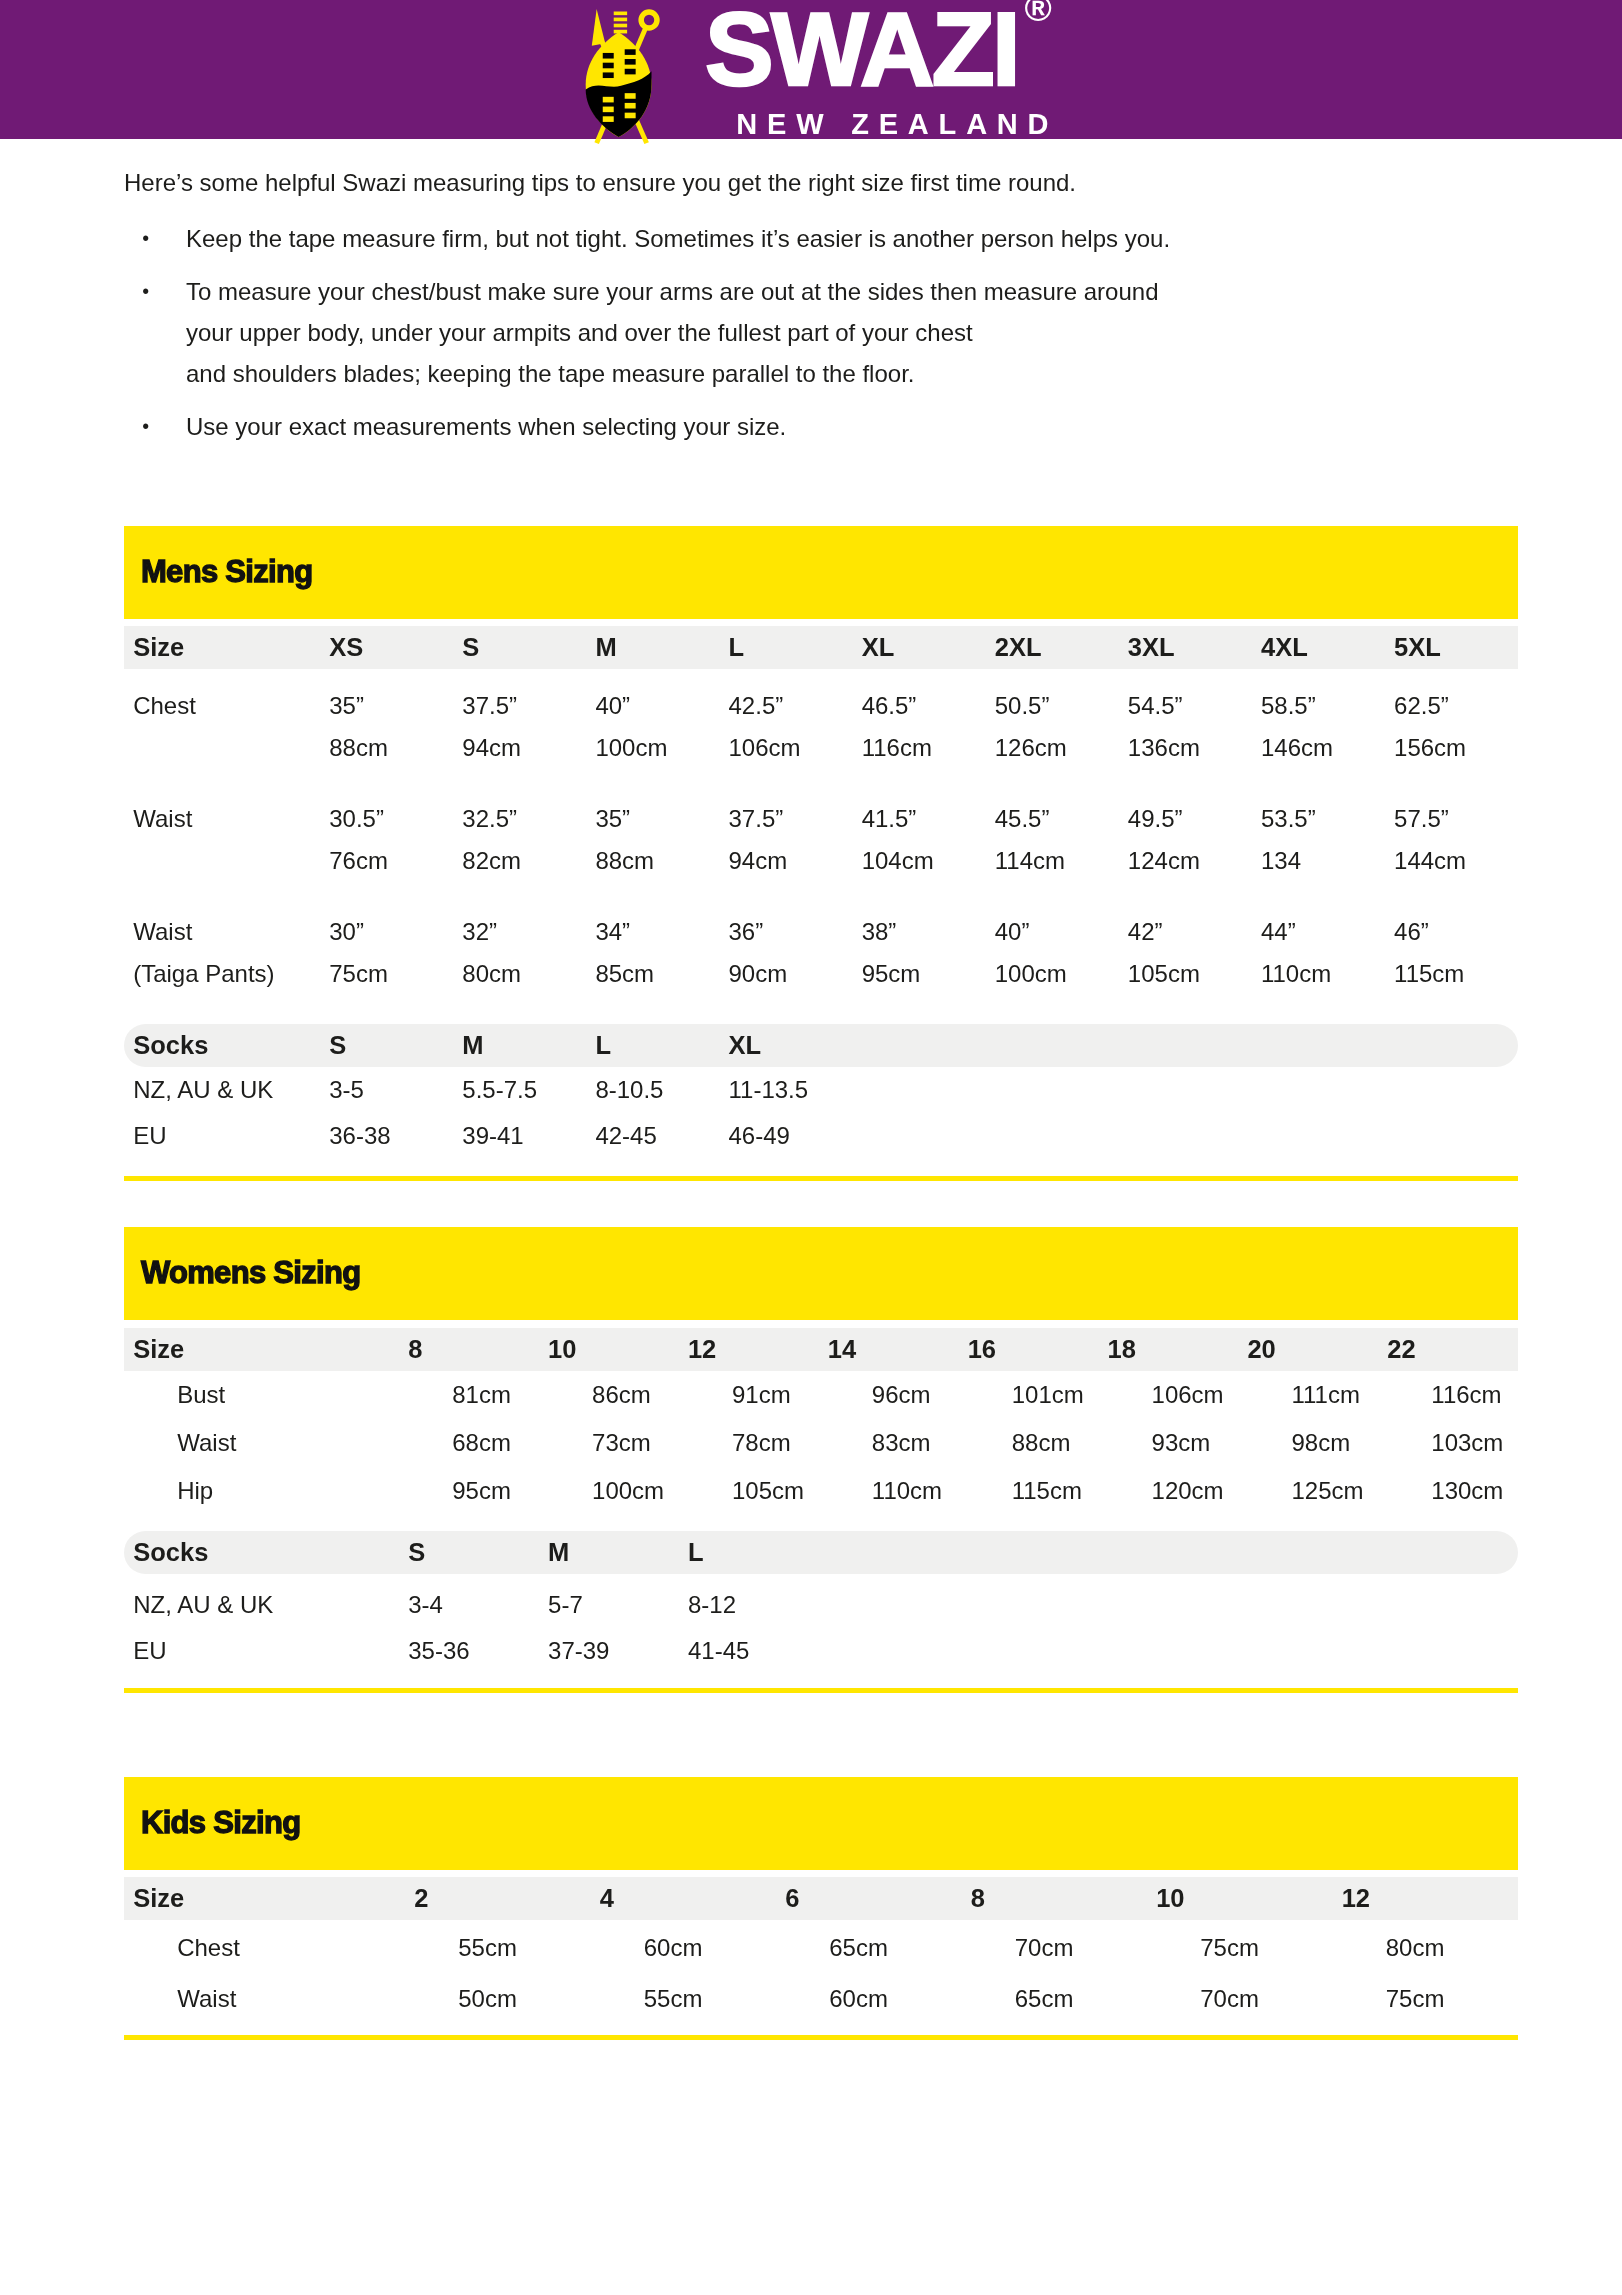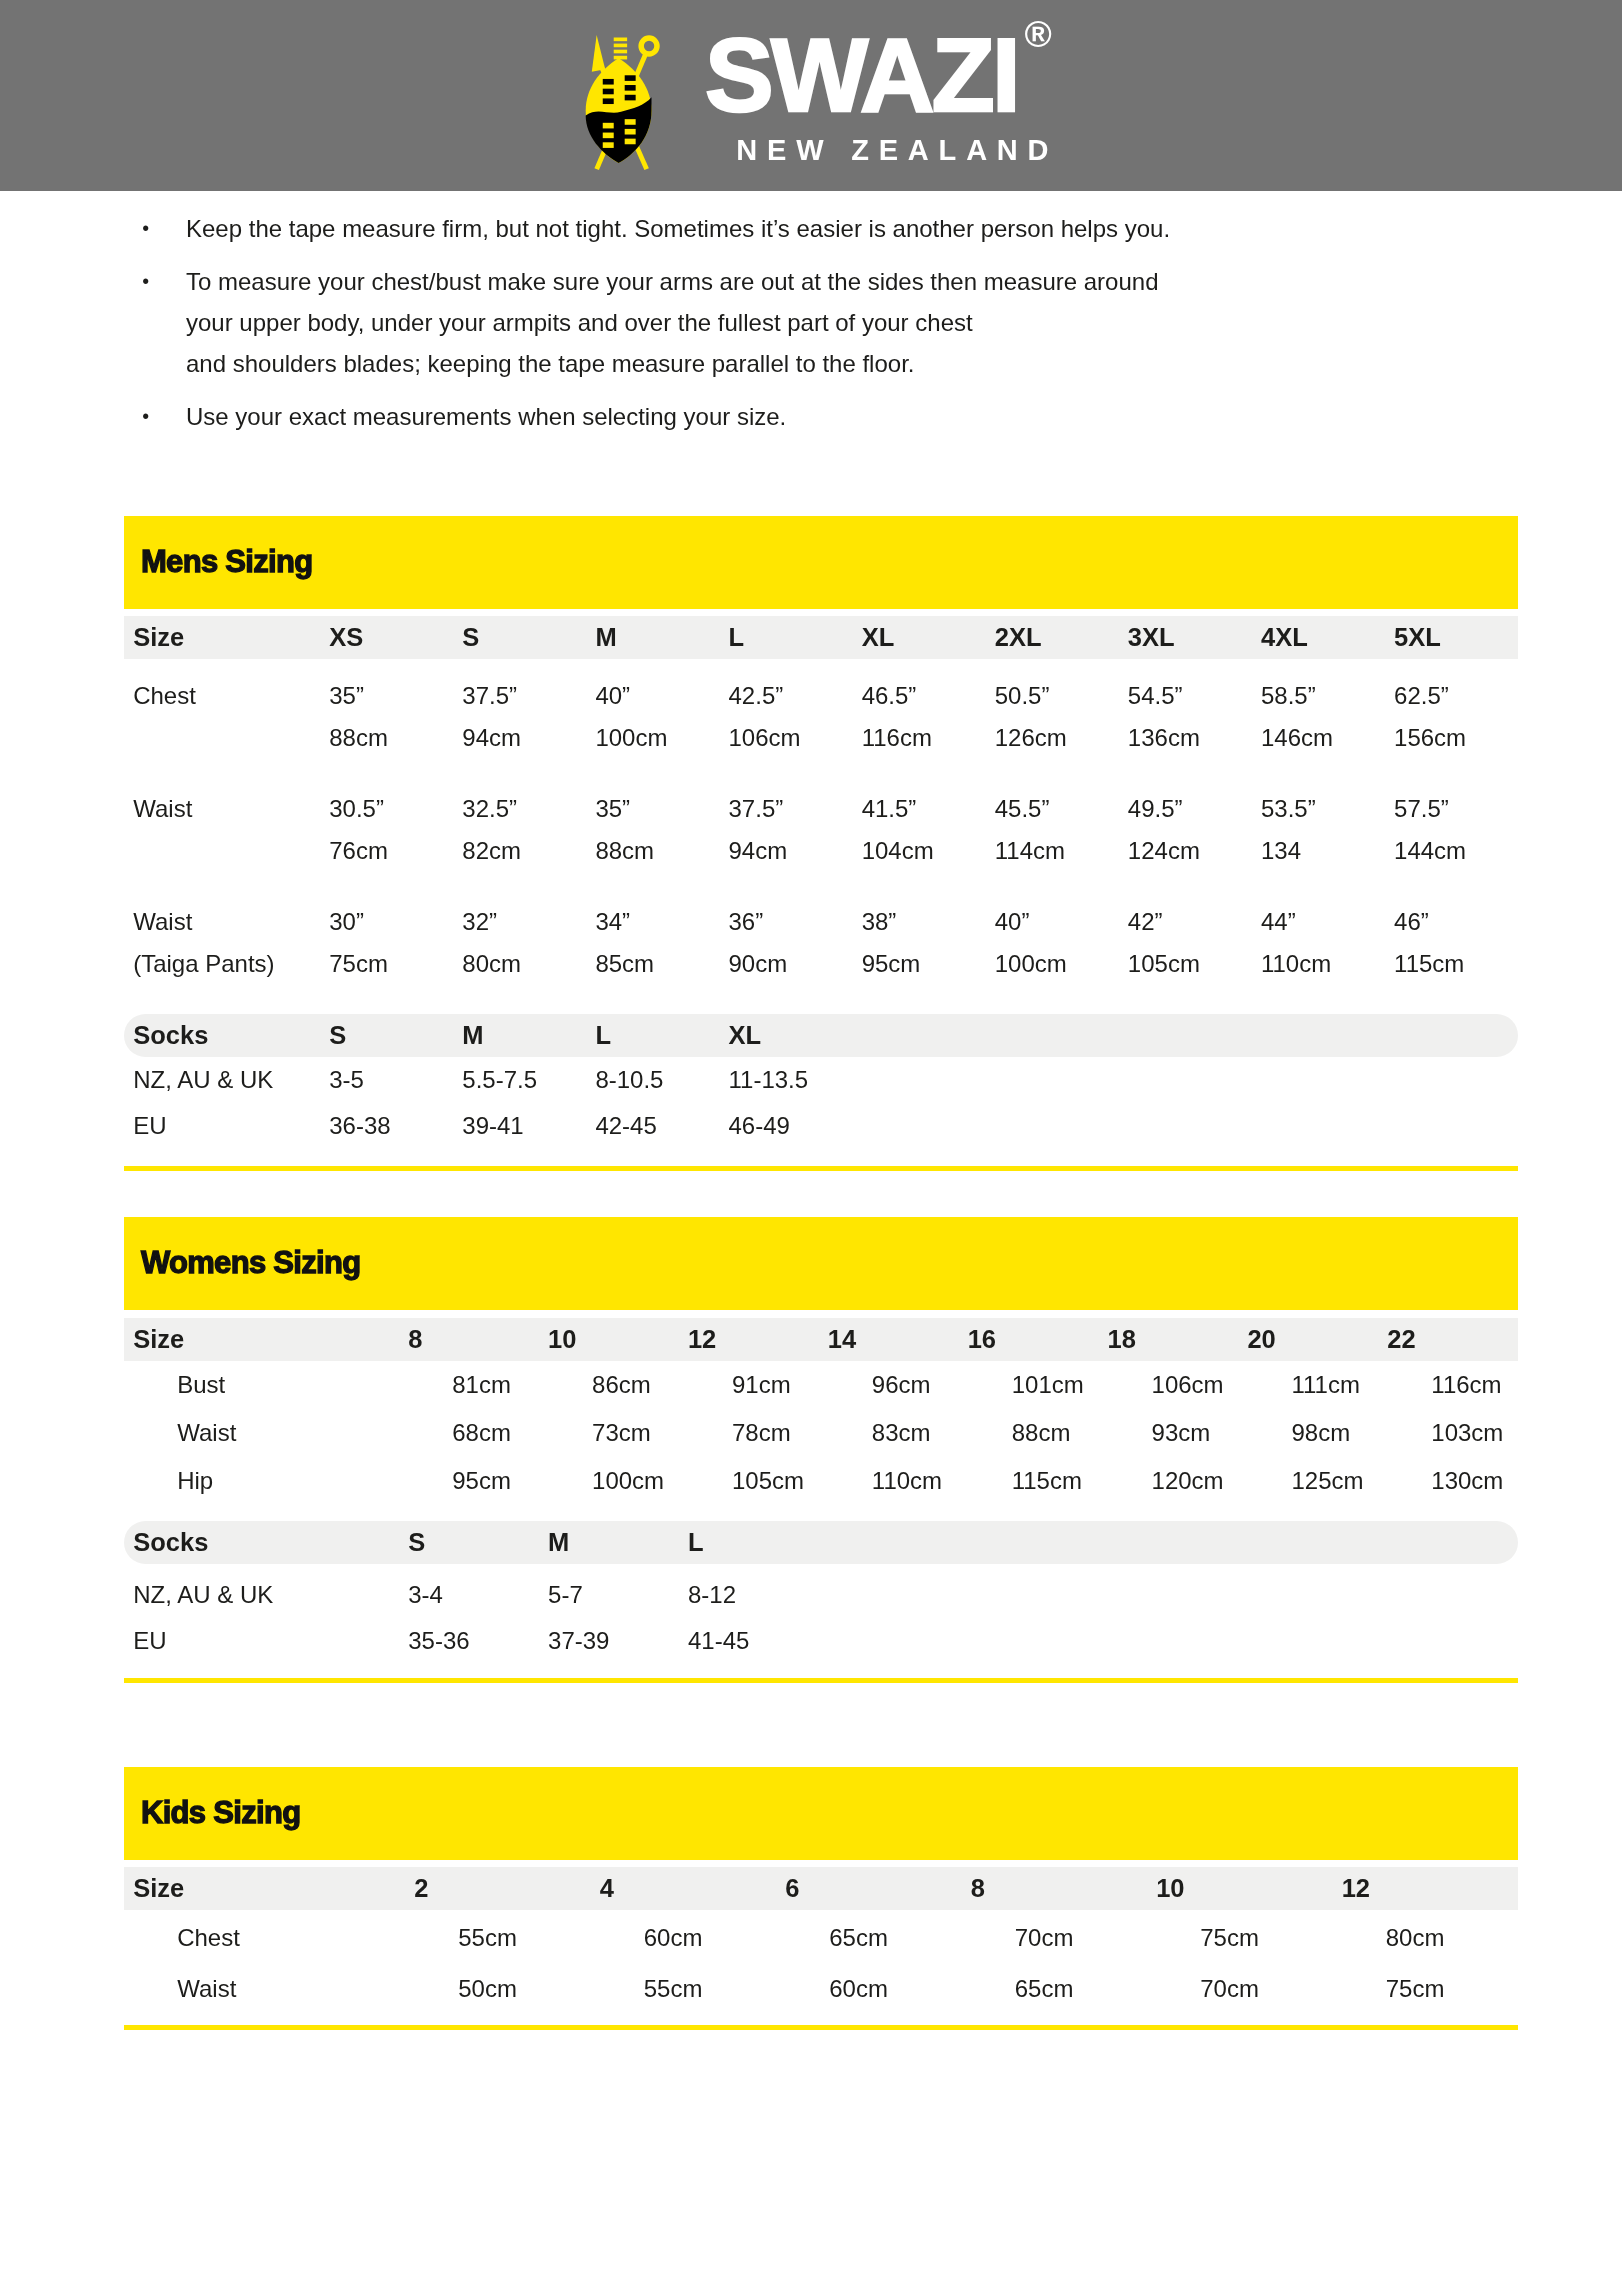--- a/index.html
+++ b/index.html
@@ -1,21 +1,21 @@
 <!DOCTYPE html>
 <html style="font-size:10.5px"><head>
 <meta charset="utf-8">
 <style>
   html,body{margin:0;padding:0;}
   body{
     width:1623px;height:2295px;background:#ffffff;position:relative;overflow:hidden;
     font-family:"Liberation Sans",sans-serif;color:#1d1d1b;
   }
   
-  .top-bar{height:191px;background:#737373;display:flex;align-items:center;justify-content:center;}
+  .top-bar{height:139px;background:#701a75;display:flex;align-items:center;justify-content:center;}
   .logo{display:flex;align-items:center;gap:11.8px;}
   .logo svg{width:122px;height:156px;display:block;}
   .wordmark{display:flex;flex-direction:column;}
   .brand-row{display:flex;align-items:flex-start;line-height:1;}
   .brand{
     color:#fff;font-size:103px;font-weight:bold;letter-spacing:-2.6px;line-height:1;
     -webkit-text-stroke:2.6px #fff;
   }
   .reg{color:#fff;font-size:37px;font-weight:bold;margin-left:6.5px;margin-top:-7.9px;}
   .country{
@@ -113,20 +113,21 @@
         <span class="brand">SWAZI</span>
         <span class="reg">®</span>
       </div>
       <div class="country">NEW ZEALAND</div>
     </div>
   </div>
 </header>
 
 <main>
 
+  <p class="intro-lead">Here’s some helpful Swazi measuring tips to ensure you get the right size first time round.</p>
 
   <ul class="tips">
     <li>
       <span class="bullet-dot">•</span>
       <div>Keep the tape measure firm, but not tight. Sometimes it’s easier is another person helps you.</div>
     </li>
     <li>
       <span class="bullet-dot">•</span>
       <div>To measure your chest/bust make sure your arms are out at the sides then measure around</div>
       <div>your upper body, under your armpits and over the fullest part of your chest</div>

